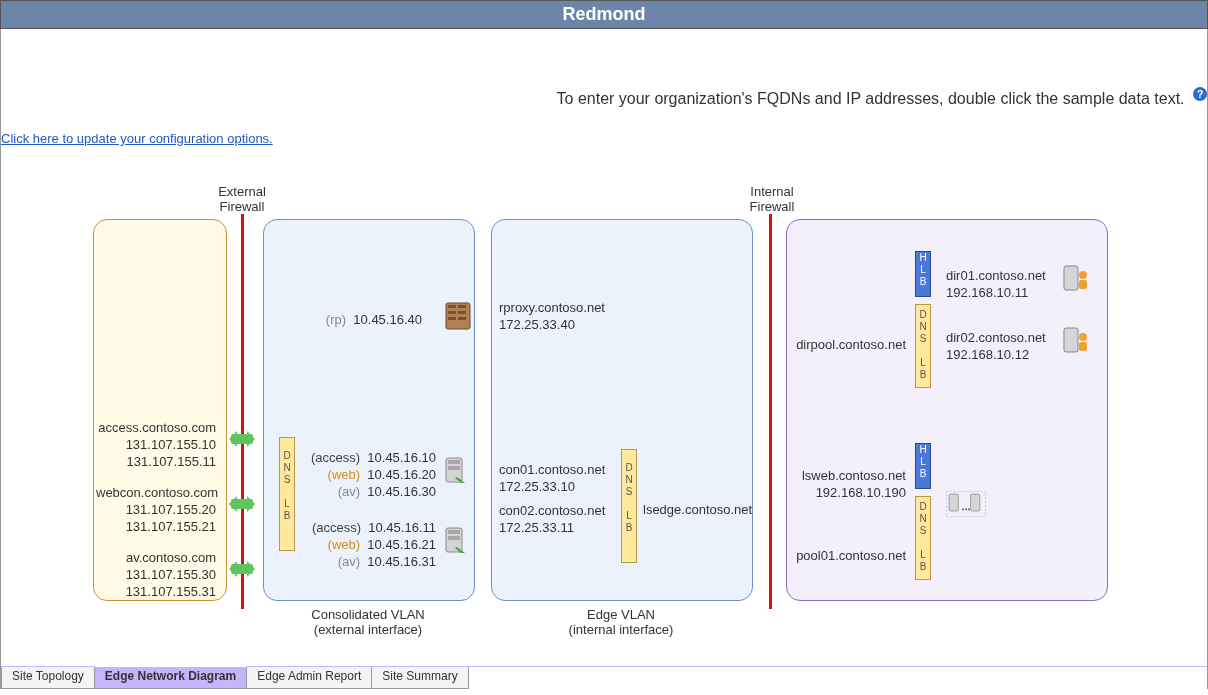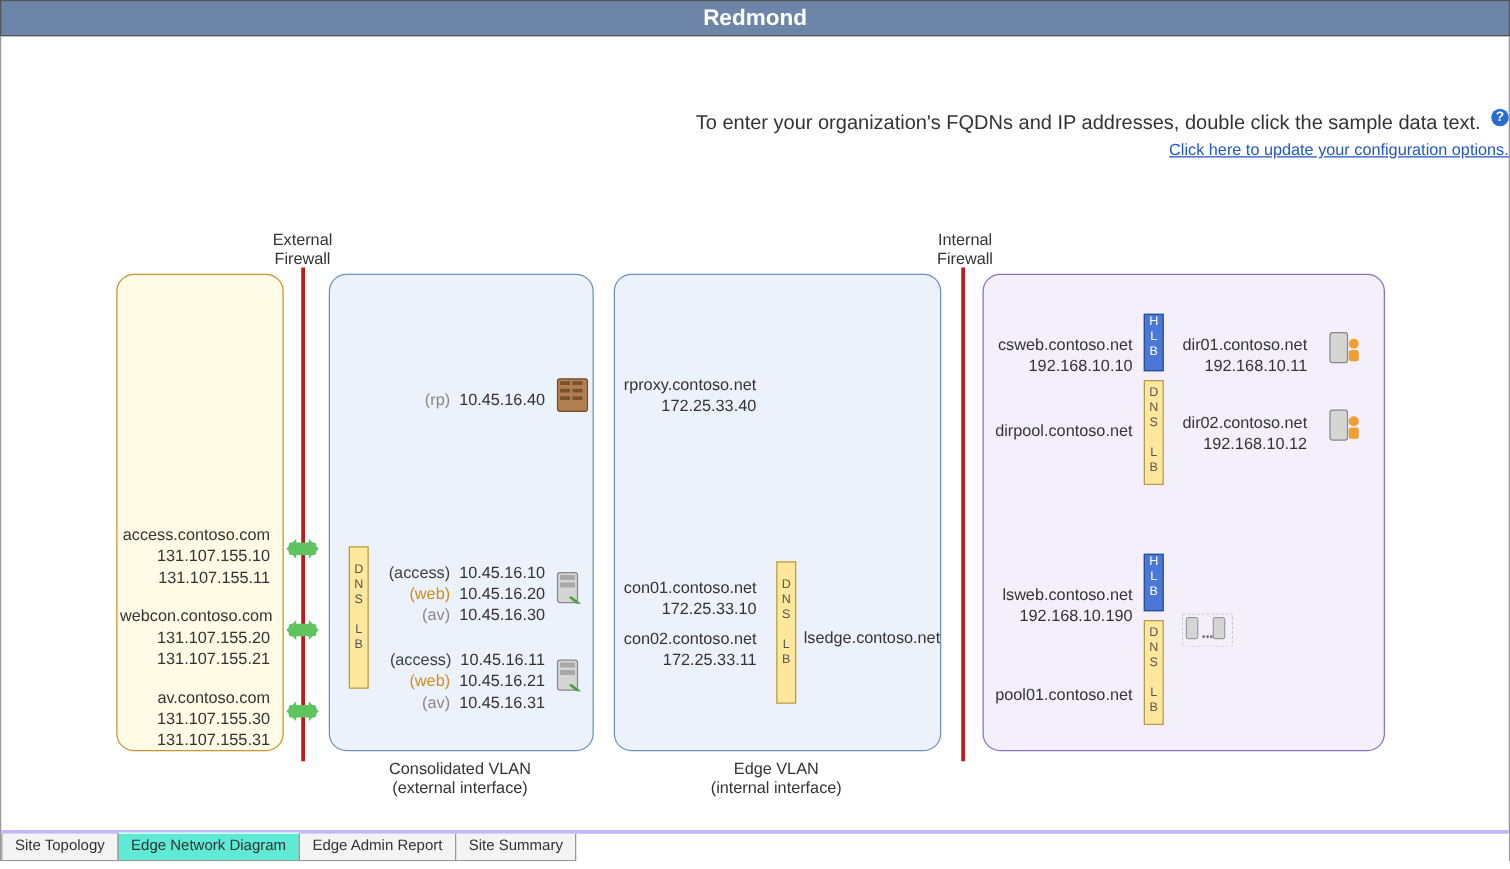--- a/index.html
+++ b/index.html
@@ -1,51 +1,51 @@
 <!DOCTYPE html>
 <html><head>
 <meta charset="utf-8">
 <style>
   body{margin:0;font-family:"Segoe UI",Tahoma,Arial,sans-serif;font-size:13px;color:#333;background:#fff}
   .title-bar{background:#6d85a8;color:#fff;text-align:center;font-weight:700;font-size:18px;padding:3px 0;border:1px solid #555}
   .canvas{position:relative;width:1206px;height:660px;border-left:1px solid #999;border-right:1px solid #999}
   .instr{position:absolute;left:0;right:0;top:55px;text-align:right;font-size:16px;color:#333}
   .help-icon-wrap{display:inline-block;vertical-align:super;margin-left:4px}
   .help-icon{width:14px;height:14px;border-radius:50%;background:#2a6dcf;color:#fff;font-size:11px;font-weight:700;display:inline-flex;align-items:center;justify-content:center}
-  .cfg-link{position:absolute;left:0;right:0;top:83px;text-align:right}
+  .cfg-link{position:absolute;left:0;right:0;top:102px;text-align:left}
   .cfg-link a{color:#2157c4;text-decoration:underline;font-size:13px}
   .fw-label{position:absolute;font-weight:400;font-size:13px;text-align:center}
   .fw-line{position:absolute;top:185px;width:3px;height:395px;background:#c21818}
   .zone{position:absolute;border:1px solid;border-radius:14px}
   .zone-ext{left:92px;top:190px;width:132px;height:380px;border-color:#d09030;background:#fffbe6}
   .zone-cons{left:262px;top:190px;width:210px;height:380px;border-color:#6f90c0;background:#ecf2fb}
   .zone-edge{left:490px;top:190px;width:260px;height:380px;border-color:#6f90c0;background:#ecf2fb}
   .zone-int{left:785px;top:190px;width:320px;height:380px;border-color:#8a6fc0;background:#f3f0fc}
   .zone-cap{position:absolute;font-size:13px;text-align:center;color:#333}
   .txt{position:absolute;font-size:13px;line-height:17px;white-space:nowrap;text-align:right}
-  .txtL{text-align:right}
+  .txtL{text-align:left}
   .dns-lb{position:absolute;width:14px;background:#ffe79c;border:1px solid #b59a4a;font-size:10px;text-align:center;line-height:12px;color:#555;letter-spacing:0}
   .dns-lb span{display:block}
   .hlb{position:absolute;width:14px;background:#4a78d6;border:1px solid #2a4d99;color:#fff;font-size:10px;text-align:center;line-height:12px}
   .hlb span{display:block}
   .server-icon{position:absolute;width:22px;height:28px}
   .server-icon svg{width:22px;height:28px}
   .rp-icon{position:absolute;width:26px;height:28px}
   .dir-icon{position:absolute;width:28px;height:28px}
   .pool-icon{position:absolute;width:40px;height:30px}
   .arrow{position:absolute;width:22px;height:10px;background:#5fc45f;border-radius:2px}
   .arrow:before,.arrow:after{content:"";position:absolute;top:-3px;border:8px solid transparent}
   .arrow:before{left:-10px;border-right-color:#5fc45f}
   .arrow:after{right:-10px;border-left-color:#5fc45f}
   .lab-access{color:#404040}
   .lab-web{color:#d78b1a}
   .lab-av{color:#888}
-  .tabs{position:absolute;left:0;bottom:0;right:0;height:22px;border-top:3px solid #c4b5fd;display:flex;background:#fff}
+  .tabs{position:absolute;left:0;bottom:0;right:0;height:22px;border-top:1px solid #c4b5fd;display:flex;background:#fff}
   .tab{border:1px solid #999;border-top:none;padding:2px 10px;font-size:12px;background:#f4f4f4;margin-right:-1px;cursor:pointer}
-  .tab.active{background:#5eead4;font-weight:400;border-top:1px solid #fff;margin-top:-1px}
+  .tab.active{background:#c4b5fd;font-weight:700;border-top:1px solid #fff;margin-top:-1px}
 </style>
 </head>
 <body>
 
 <div class="title-bar"><span>Redmond</span></div>
 
 <div class="canvas">
 
   <div class="instr">
     <span>To enter your organization's FQDNs and IP addresses, double click the sample data text.</span>
@@ -90,21 +90,21 @@
 
   <div class="dns-lb" style="left:278px;top:408px;height:100px;padding-top:12px">
     <span>D</span>
       <span>N</span>
       <span>S</span>
       <span>&nbsp;</span>
       <span>L</span>
       <span>B</span>
   </div>
 
-  <div class="txt" style="left:310px;top:282px;width:125px">
+  <div class="txt" style="left:296px;top:282px;width:125px">
     <span class="lab-av">(rp)</span>&nbsp;&nbsp;<span>10.45.16.40</span>
   </div>
   <div class="rp-icon" style="left:444px;top:273px">
     <svg viewBox="0 0 26 28">
         <rect x="1" y="1" width="24" height="26" rx="2" fill="#b08050" stroke="#6e4d2e"></rect>
         <rect x="3" y="3" width="8" height="3" fill="#7a5030"></rect>
         <rect x="13" y="3" width="8" height="3" fill="#7a5030"></rect>
         <rect x="3" y="9" width="8" height="3" fill="#7a5030"></rect>
         <rect x="13" y="9" width="8" height="3" fill="#7a5030"></rect>
         <rect x="3" y="15" width="8" height="3" fill="#7a5030"></rect>
@@ -152,23 +152,20 @@
   <div class="dns-lb" style="left:620px;top:420px;height:100px;padding-top:12px">
     <span>D</span>
       <span>N</span>
       <span>S</span>
       <span>&nbsp;</span>
       <span>L</span>
       <span>B</span>
   </div>
   <div class="txt txtL" style="left:642px;top:472px">lsedge.contoso.net</div>
 
-  <div class="txt" style="left:790px;top:238px;width:115px">
-    <span>csweb.contoso.net</span><br><span>192.168.10.10</span>
-  </div>
   <div class="txt" style="left:790px;top:307px;width:115px">dirpool.contoso.net</div>
   <div class="hlb" style="left:914px;top:222px;height:44px">
       <span>H</span>
       <span>L</span>
       <span>B</span>
     </div>
   <div class="dns-lb" style="left:914px;top:275px;height:78px;padding-top:4px">
       <span>D</span>
       <span>N</span>
       <span>S</span>

